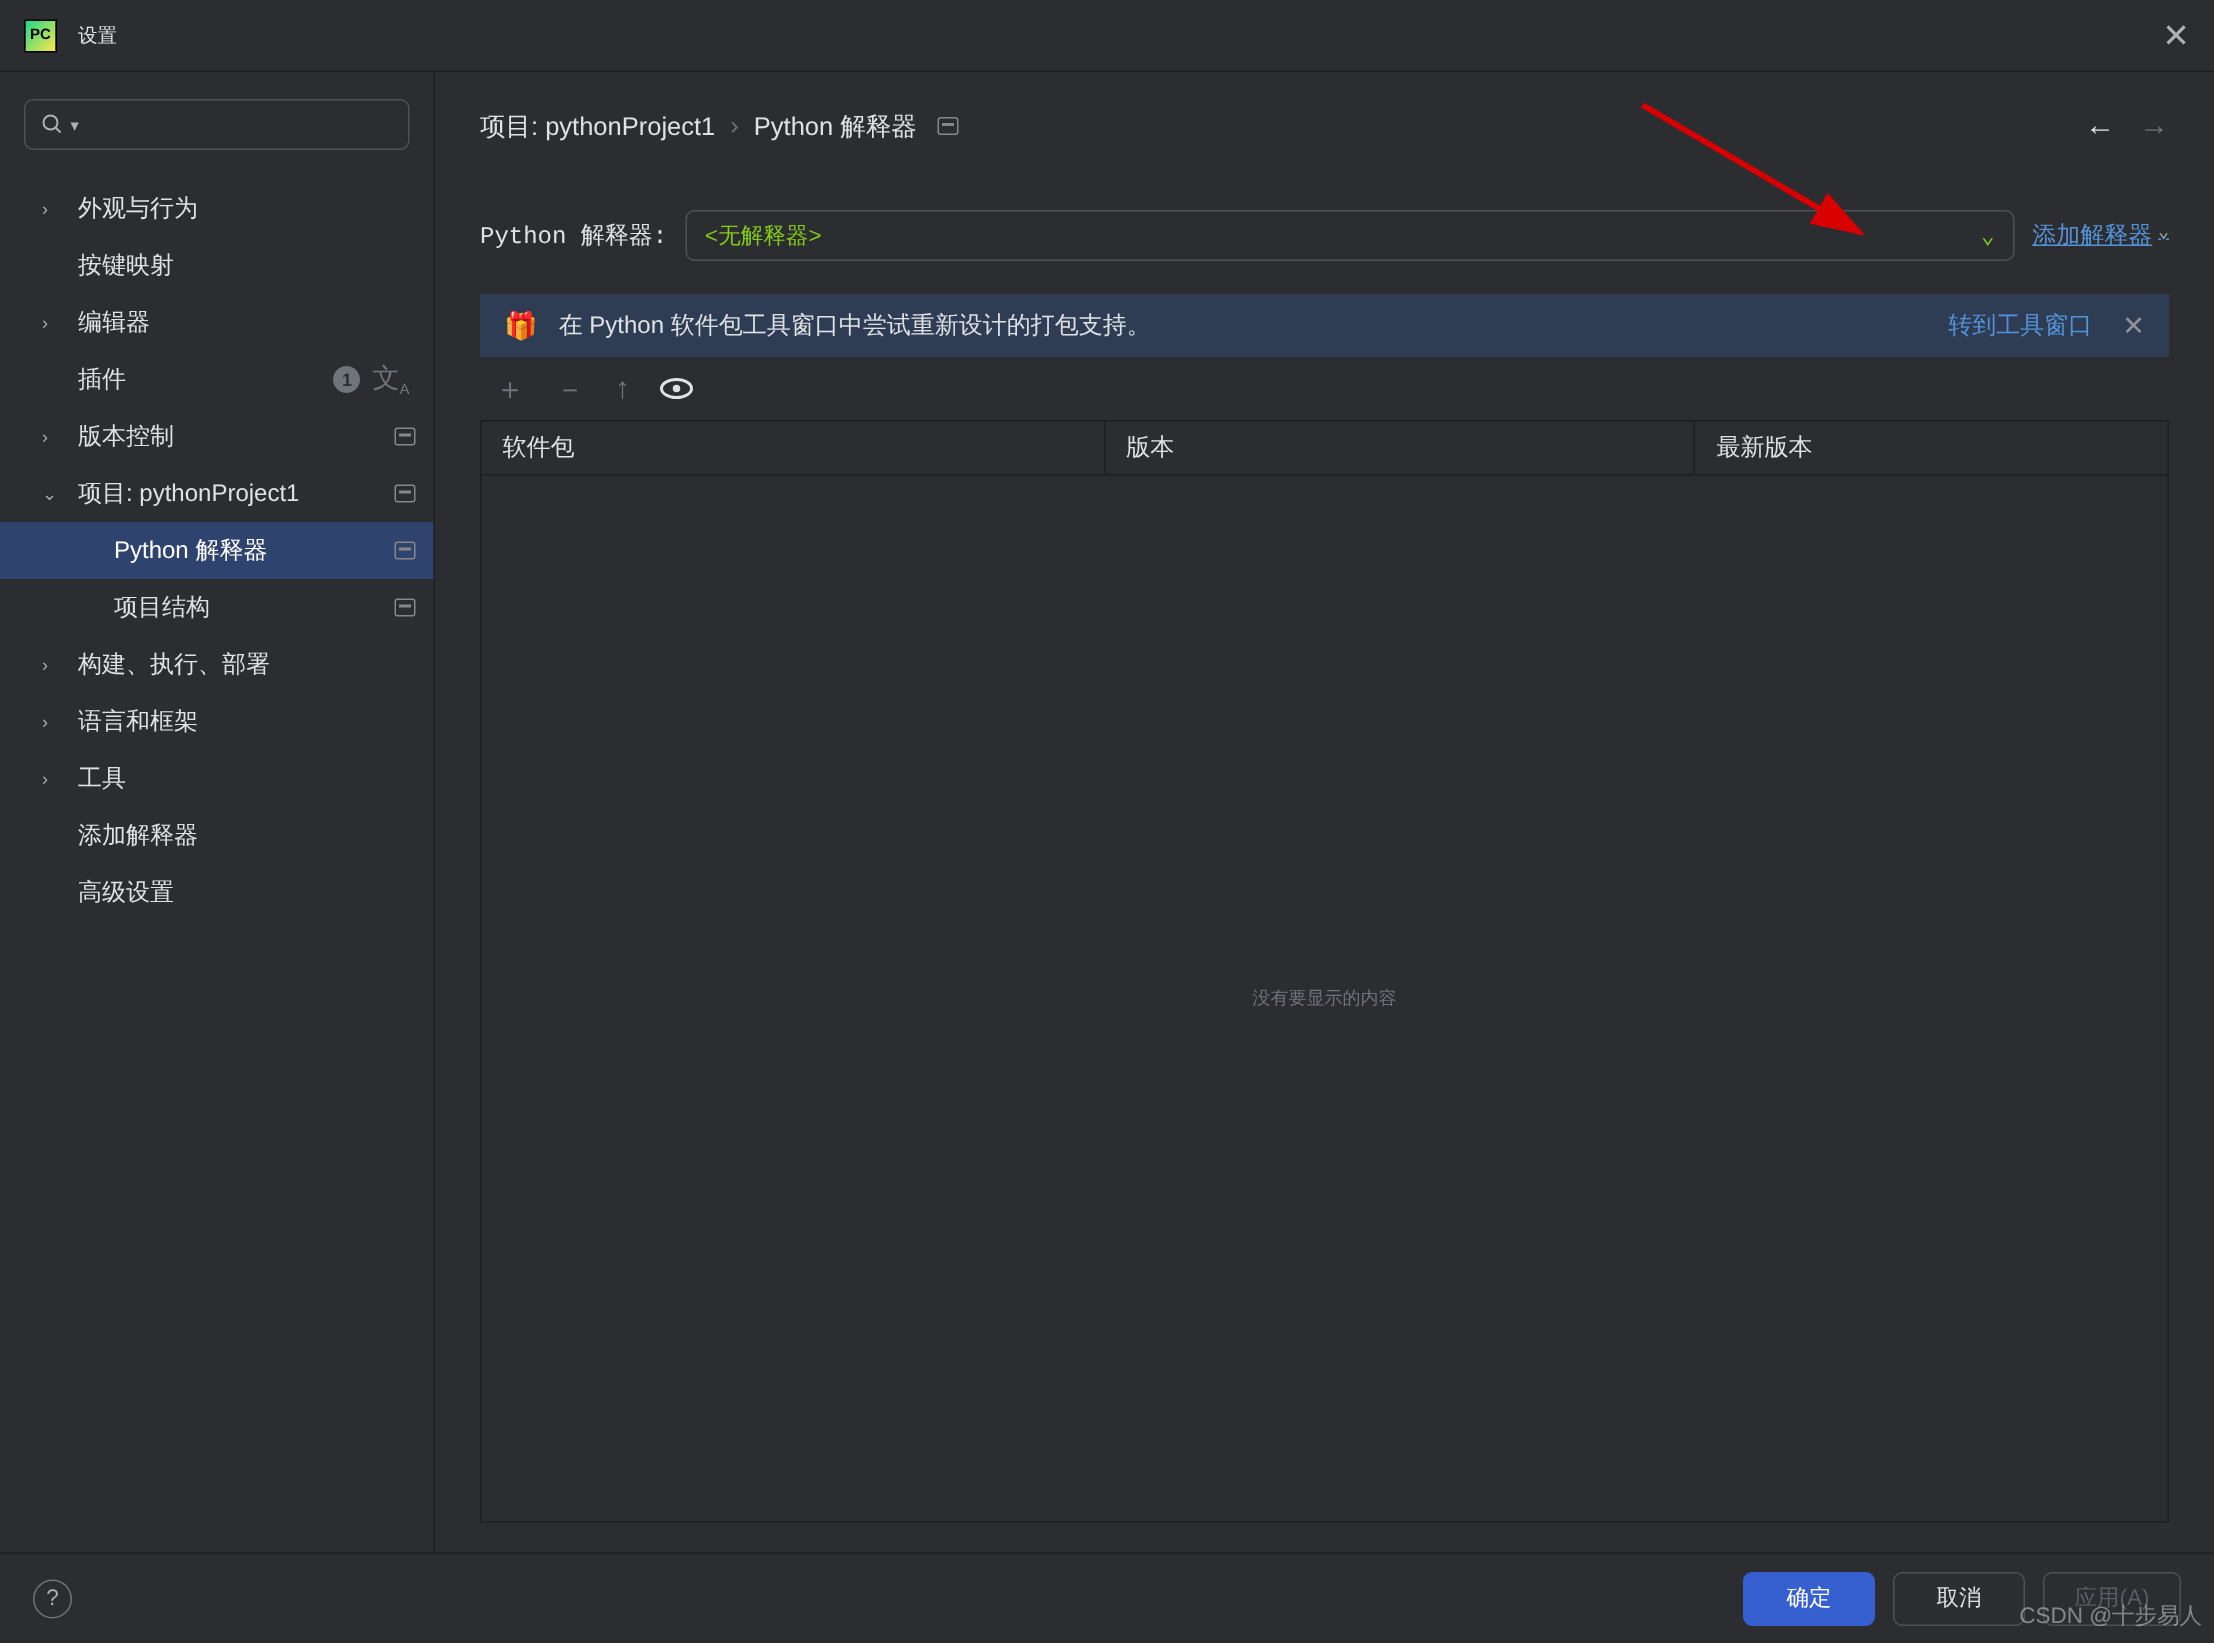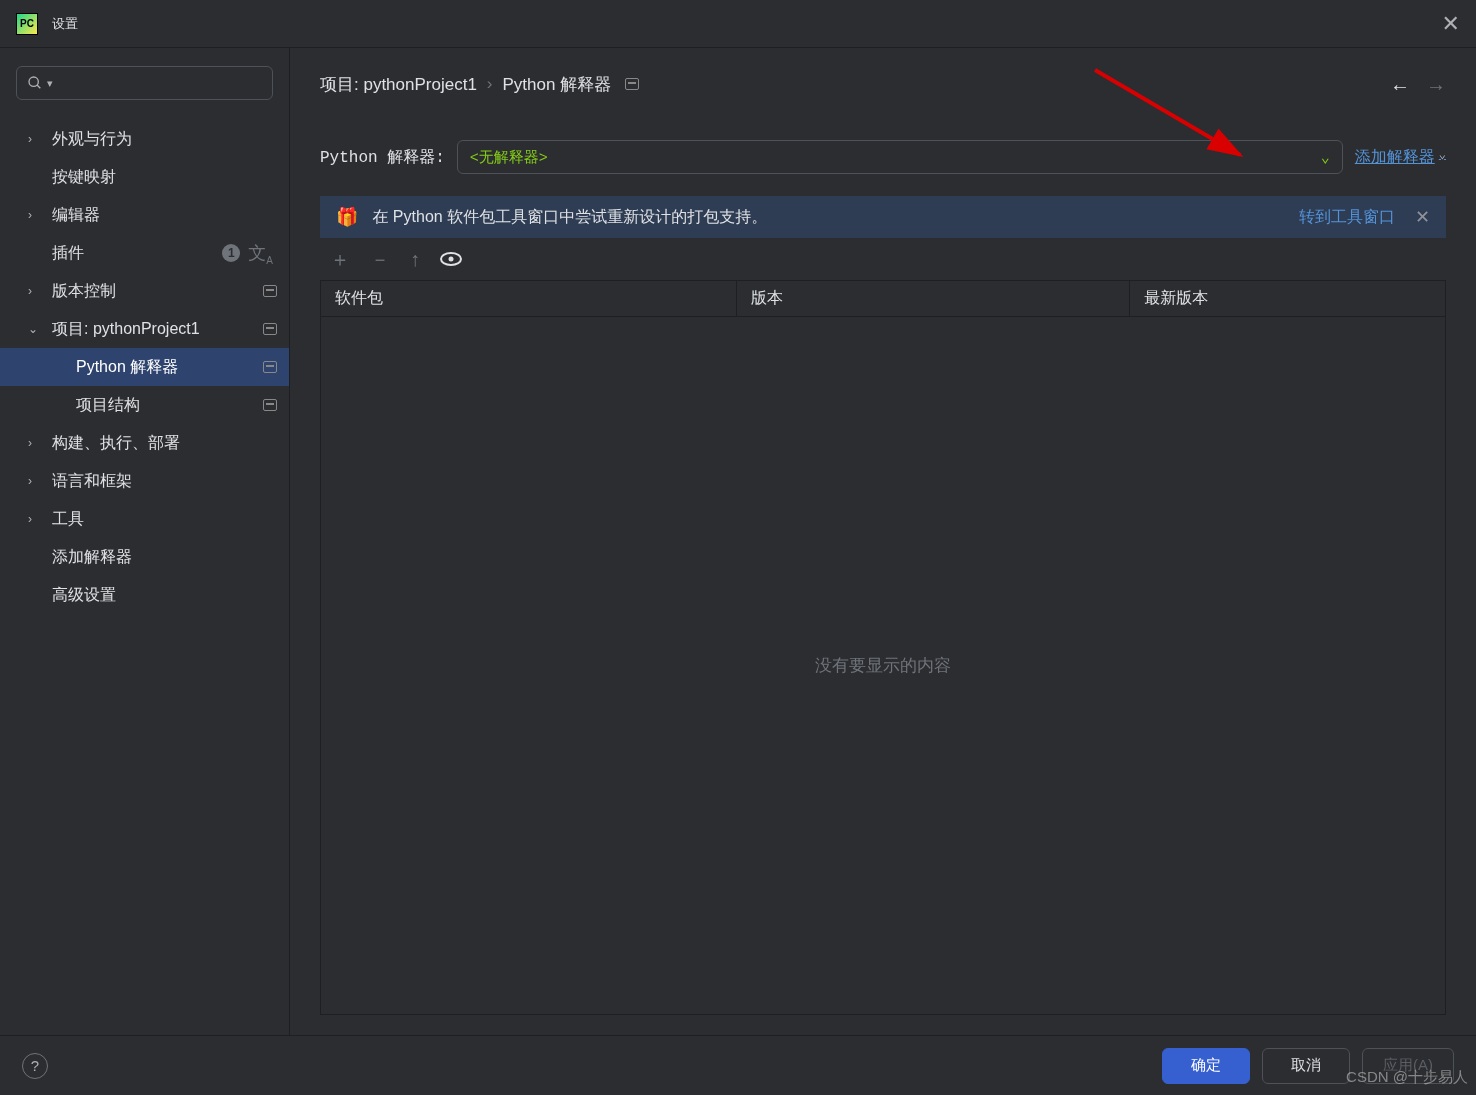--- a/index.html
+++ b/index.html
@@ -153,21 +153,21 @@
   border-right: 1px solid #1e1f22;
 }
 .pkg-header .col:last-child { border-right: none; }
 .col-name { width: 37%; }
 .col-ver { width: 35%; }
 .col-latest { flex: 1; }
 .pkg-empty {
   flex: 1;
   display: flex; align-items: center; justify-content: center;
   color: #6f737a;
-  font-size: 17px;
+  font-size: 12px;
 }
 .footer {
   height: 60px;
   border-top: 1px solid #1e1f22;
   display: flex; align-items: center;
   padding: 0 22px;
 }
 .help-circle {
   width: 26px; height: 26px; border: 1.5px solid #6f737a;
   border-radius: 50%;

